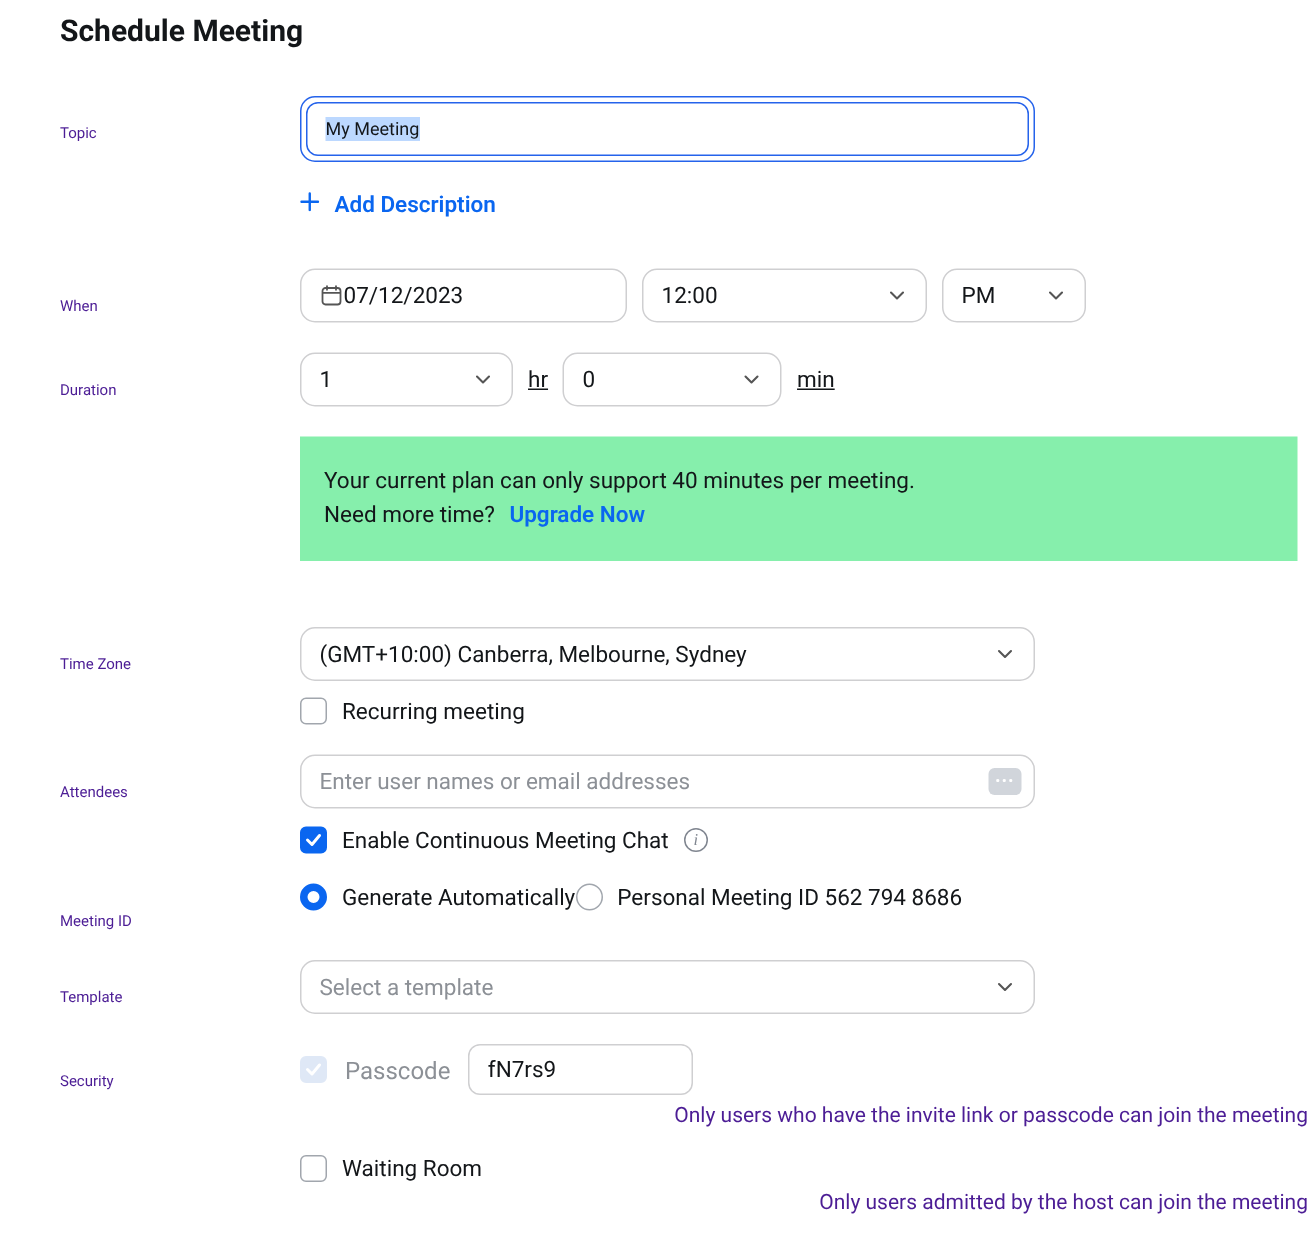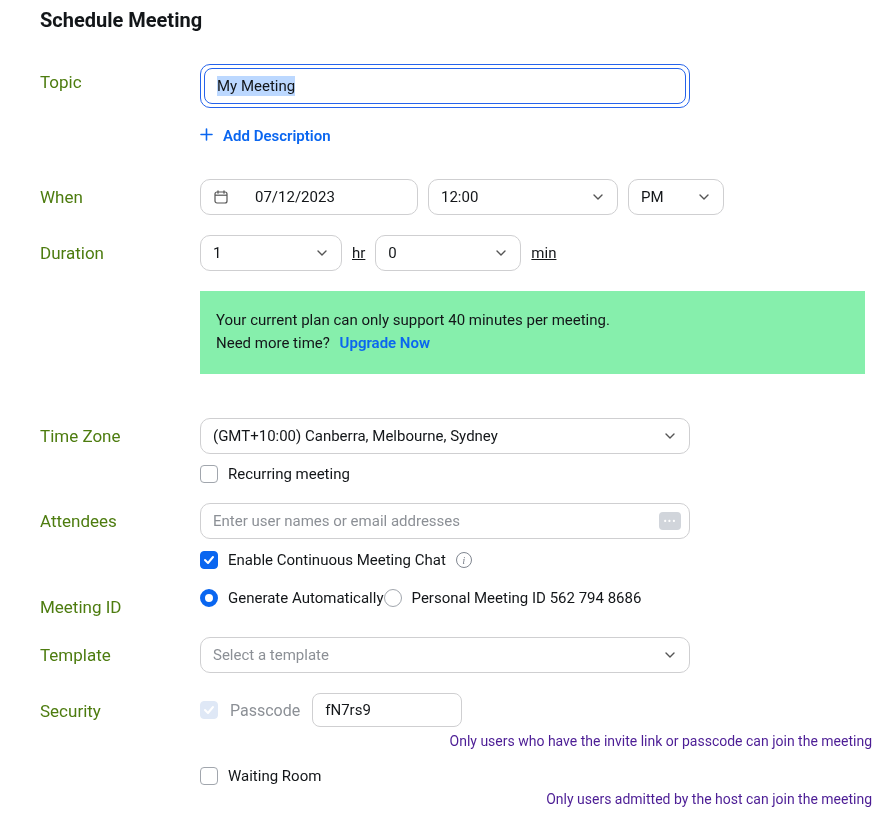--- a/index.html
+++ b/index.html
@@ -23,24 +23,25 @@
     }
 
     .form-row {
       display: flex;
       align-items: flex-start;
       margin-bottom: 20px;
     }
 
     .form-label {
       width: 160px;
-      font-size: 17px;
-      color: #4d7c0f;
+      font-size: 10px;
+      color: #4c1d95;
       padding-top: 8px;
       flex-shrink: 0;
+      margin-top: 12px;
     }
 
     .form-content {
       flex: 1;
       min-width: 0;
     }
 
     
     .topic-input-wrapper {
       border: 1px solid #2563eb;
@@ -54,21 +55,21 @@
       background: #bcd8ff;
       padding: 1px 0;
     }
 
     .topic-display {
       width: 100%;
       height: 36px;
       border: 1px solid #2563eb;
       border-radius: 8px;
       padding: 0 12px;
-      font-size: 15px;
+      font-size: 12px;
       display: flex;
       align-items: center;
       cursor: text;
     }
 
     
     .add-description {
       margin-top: 18px;
       margin-bottom: 14px;
       padding-left: 0;
@@ -319,21 +320,21 @@
       </span>
     </div>
   </div>
 </div>
 
 <div class="form-row">
   <div class="form-label">When</div>
   <div class="form-content">
     <div class="field-group">
       <div class="select-box date-box">
-        <span style="display:flex;align-items:center;gap:26px;">
+        <span style="display:flex;align-items:center;gap:0;">
           <span class="cal-icon">
             <svg width="16" height="16" viewBox="0 0 16 16" fill="none">
               <rect x="2" y="3" width="12" height="11" rx="2" stroke="#555" stroke-width="1.2"></rect>
               <path d="M2 6.2 H14" stroke="#555" stroke-width="1.2"></path>
               <path d="M5 1.8 V4.2 M11 1.8 V4.2" stroke="#555" stroke-width="1.2" stroke-linecap="round"></path>
             </svg>
           </span>
           <span>07/12/2023</span>
         </span>
       </div>

